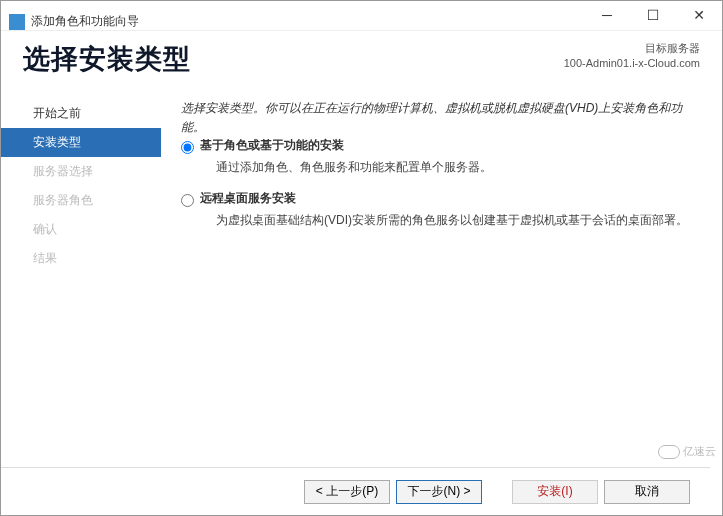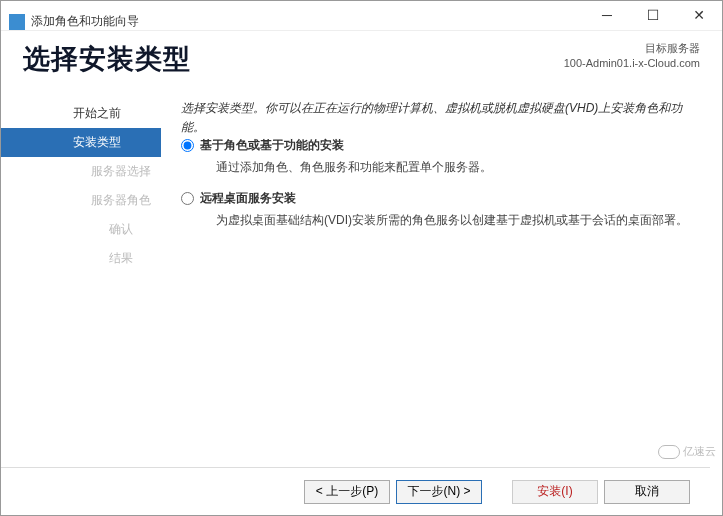--- a/index.html
+++ b/index.html
@@ -9,29 +9,29 @@
   .titlebar .app-icon { width: 16px; height: 16px; background: #3b8dd1; margin-right: 6px; display:inline-block; }
   .titlebar .title { font-size: 12px; color: #333; }
   .titlebar .controls { margin-left: auto; display: flex; }
   .titlebar .ctrl { width: 46px; height: 30px; display: flex; align-items: center; justify-content: center; font-size: 14px; color: #333; }
 
   .header { height: 60px; padding: 10px 22px 0 22px; position: relative; }
   .header .page-title { font-size: 27px; color: #0f172a; font-weight: 700; letter-spacing:1px; }
   .header .target { position: absolute; right: 22px; top: 10px; text-align: right; font-size: 11px; color: #555; line-height: 1.4; }
 
   .body { display: flex; height: 376px; }
-  .sidebar { width: 160px; padding-top: 8px; text-align: center; }
+  .sidebar { width: 160px; padding-top: 8px; }
   .sidebar-item { padding: 6px 0 6px 32px; font-size: 12px; cursor: default; }
   .sidebar-item.done { color: #333; }
   .sidebar-item.active { background: #2a6fb5; color: #fff; }
-  .sidebar-item.future { color: #bbb; margin-left: 48px; }
+  .sidebar-item.future { color: #bbb; }
 
   .content { flex: 1; padding: 8px 30px 0 20px; font-size: 12px; color: #333; }
   .intro { margin-bottom: 0; line-height: 1.6; font-style: italic; }
-  .opt { display: flex; align-items: flex-start; margin-bottom: 4px; }
+  .opt { display: flex; align-items: flex-end; margin-bottom: 4px; }
   .opt input { margin-top: 2px; margin-right: 6px; }
   .opt-label { font-weight: bold; }
   .opt-desc { margin-left: 35px; margin-bottom: 14px; line-height: 1.5; color: #444; }
 
   .footer { position: absolute; bottom: 0; left: 0; right: 12px; height: 48px; border-top: 1px solid #ddd; display: flex; align-items: center; justify-content: flex-end; padding-right: 20px; gap: 6px; background:#fff; }
   .btn { min-width: 86px; height: 24px; font-size: 12px; border: 1px solid #aaa; background: #f3f3f3; padding: 0 10px; cursor: default; }
   .btn.primary { border: 1px solid #2a6fb5; }
   .btn.disabled { color: #b91c1c; border-color: #ccc; }
   .btn-gap { width: 18px; }
 

